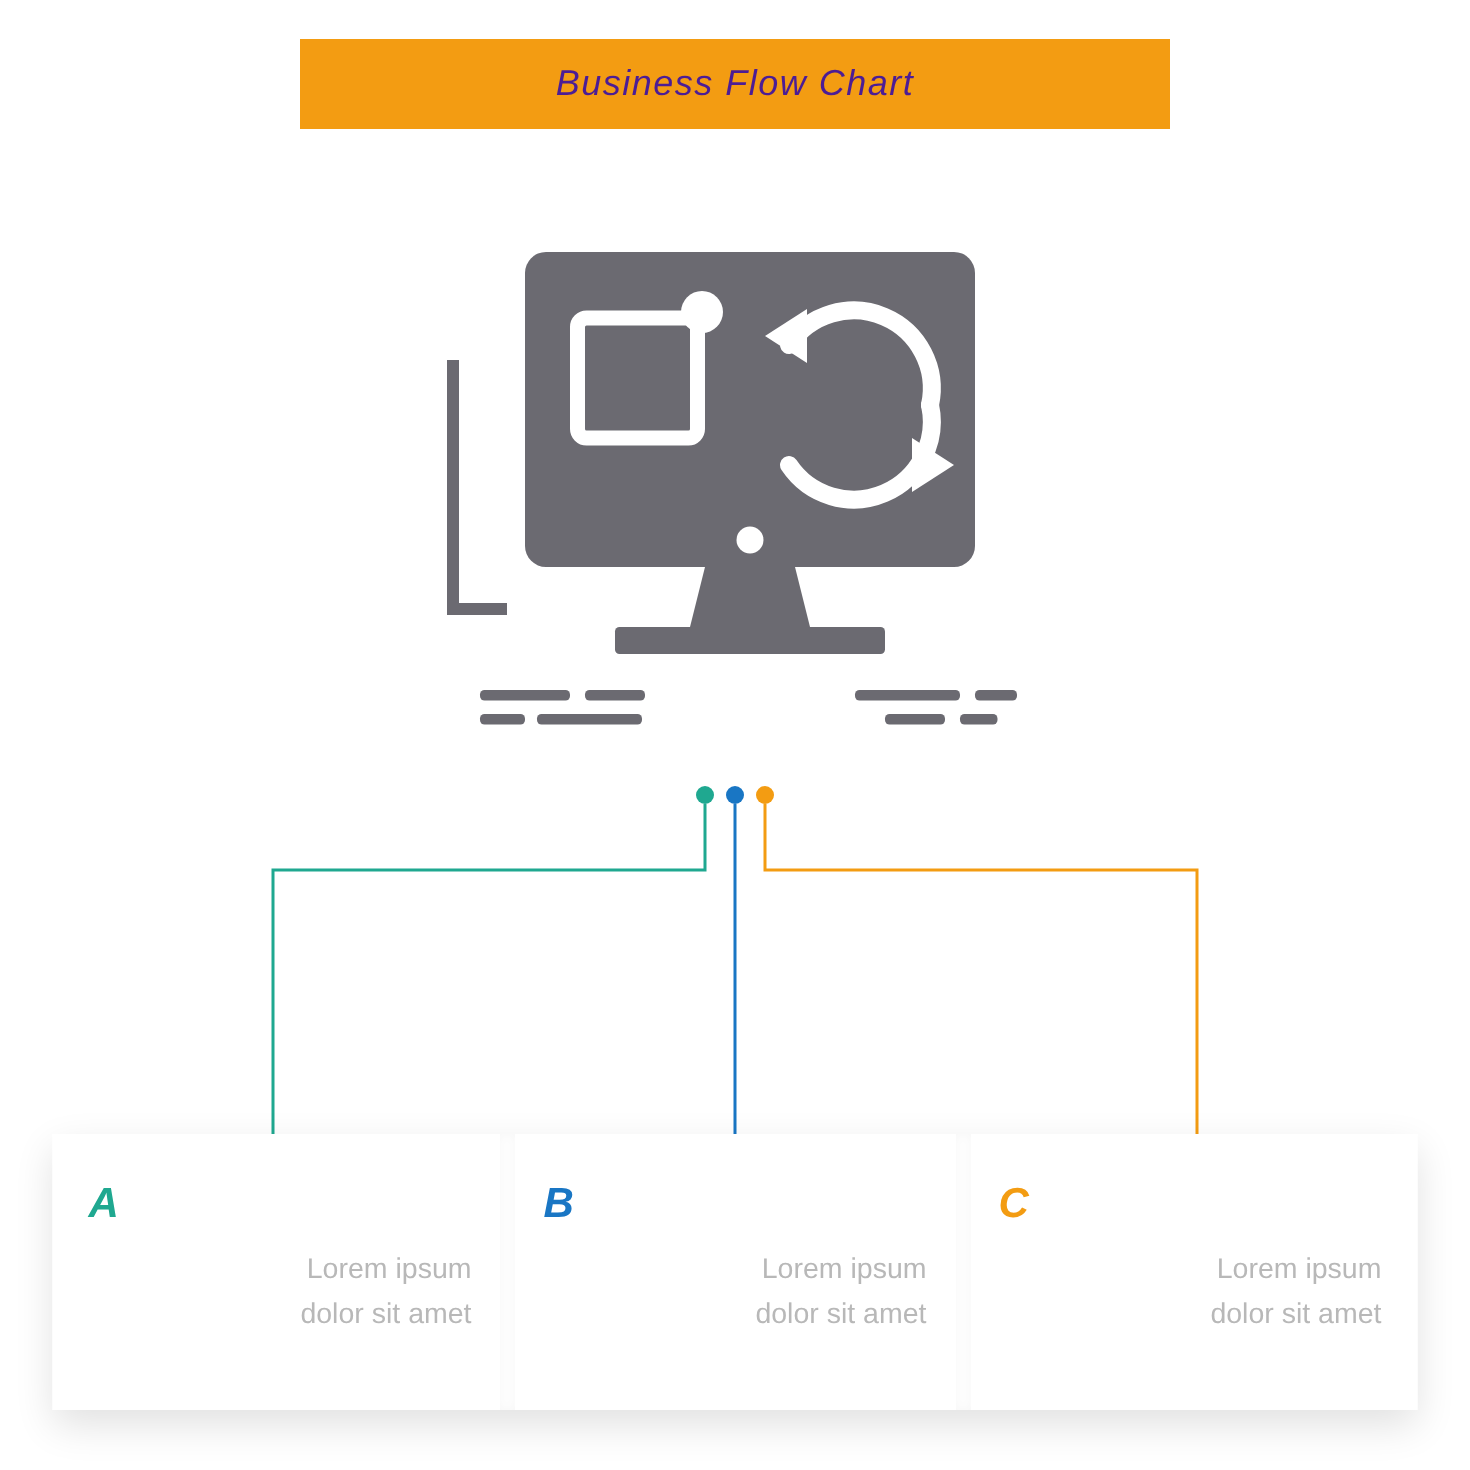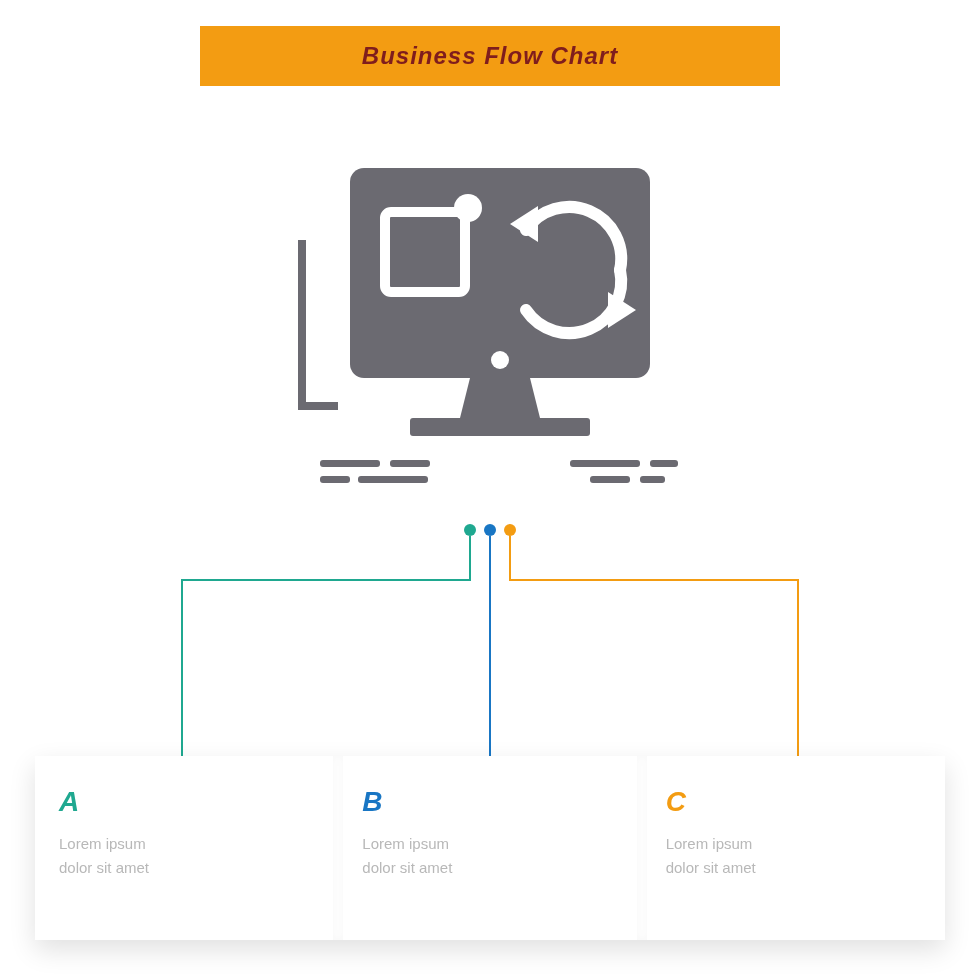--- a/index.html
+++ b/index.html
@@ -16,23 +16,23 @@
     top: 26px;
     left: 200px;
     width: 580px;
     height: 60px;
     background: #f39c12;
     display: flex;
     align-items: center;
     justify-content: center;
   }
   .title-bar span {
-    color: #7f1d1d;
+    color: #4c1d95;
     font-size: 24px;
-    font-weight: bold;
+    font-weight: normal;
     font-style: italic;
     letter-spacing: 1px;
   }
   .icon-wrap {
     position: absolute;
     top: 150px;
     left: 290px;
     width: 400px;
     height: 360px;
   }
@@ -71,23 +71,24 @@
     opacity: .4;
     pointer-events: none;
   }
   .card .letter {
     font-size: 28px;
     font-weight: bold;
     font-style: italic;
     margin-bottom: 14px;
   }
   .card .body {
-    font-size: 15px;
+    font-size: 19px;
     line-height: 1.6;
     color: #b8b8b8;
+    text-align: right;
   }
   .card.a .letter { color: #1fa890; }
   .card.b .letter { color: #1976c4; }
   .card.c .letter { color: #f39c12; }
 </style>
 </head>
 <body>
 
 <div class="title-bar">
   <span>Business Flow Chart</span>

